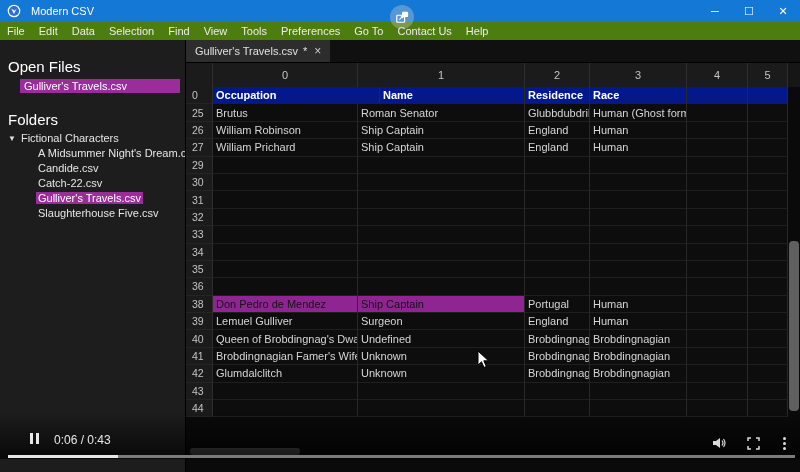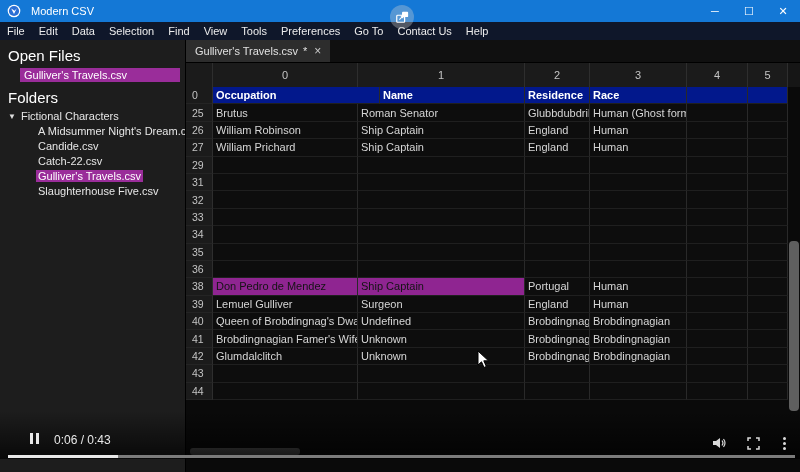--- a/index.html
+++ b/index.html
@@ -9,33 +9,33 @@
   
   .titlebar{position:absolute;top:0;left:0;right:0;height:22px;background:#1478d6;
             display:flex;align-items:center;color:#fff;}
   .logo{margin-left:7px;display:flex;}
   .title-text{margin-left:10px;font-size:11px;}
   .win-controls{margin-left:auto;display:flex;height:100%;}
   .win-btn{width:34px;height:100%;display:flex;align-items:center;justify-content:center;
            font-size:11px;color:#fff;}
 
   
-  .menubar{position:absolute;top:22px;left:0;right:0;height:18px;background:#0f172a;
+  .menubar{position:absolute;top:22px;left:0;right:0;height:18px;background:#4d7c0f;
            display:flex;align-items:center;color:#ececec;font-size:11px;}
   .menu-item{padding:0 7px;white-space:nowrap;}
 
   
   .pip{position:absolute;left:390px;top:5px;width:24px;height:24px;border-radius:50%;
        background:rgba(210,210,210,.35);display:flex;align-items:center;justify-content:center;z-index:60;}
 
   
   .body{position:absolute;top:40px;left:0;right:0;height:432px;display:flex;}
   .sidebar{width:186px;background:#1d1d1d;box-sizing:border-box;border-right:1px solid #000;
            color:#e6e6e6;overflow:hidden;}
-  .side-heading{font-size:15px;color:#fff;margin:7px 0 4px 8px;}
+  .side-heading{font-size:15px;color:#fff;margin:18px 0 4px 8px;}
   .open-file-item{display:block;margin:2px 5px 0 20px;background:#9a2d9a;color:#fff;
                   font-size:11px;padding:1px 4px;white-space:nowrap;overflow:hidden;}
   .tree-folder{display:flex;align-items:center;font-size:11px;margin:4px 0 2px 8px;gap:5px;}
   .tree-arrow{font-size:8px;color:#ddd;}
   .tree-file{font-size:11px;line-height:15px;padding-left:36px;white-space:nowrap;}
   .tree-file span{padding:0 2px;}
   .tree-file.selected span{background:#9a2d9a;color:#fff;}
 
   
   .main{flex:1;display:flex;flex-direction:column;background:#0a0a0a;position:relative;}
@@ -214,20 +214,29 @@
             <div class="grow">
               <div class="gut">29</div>
               <div class="cell c0"></div>
               <div class="cell c1"></div>
               <div class="cell c2"></div>
               <div class="cell c3"></div>
               <div class="cell c4"></div>
               <div class="cell c5"></div>
             </div>
             <div class="grow">
+              <div class="gut">30</div>
+              <div class="cell c0"></div>
+              <div class="cell c1"></div>
+              <div class="cell c2"></div>
+              <div class="cell c3"></div>
+              <div class="cell c4"></div>
+              <div class="cell c5"></div>
+            </div>
+            <div class="grow">
               <div class="gut">31</div>
               <div class="cell c0"></div>
               <div class="cell c1"></div>
               <div class="cell c2"></div>
               <div class="cell c3"></div>
               <div class="cell c4"></div>
               <div class="cell c5"></div>
             </div>
             <div class="grow">
               <div class="gut">32</div>

